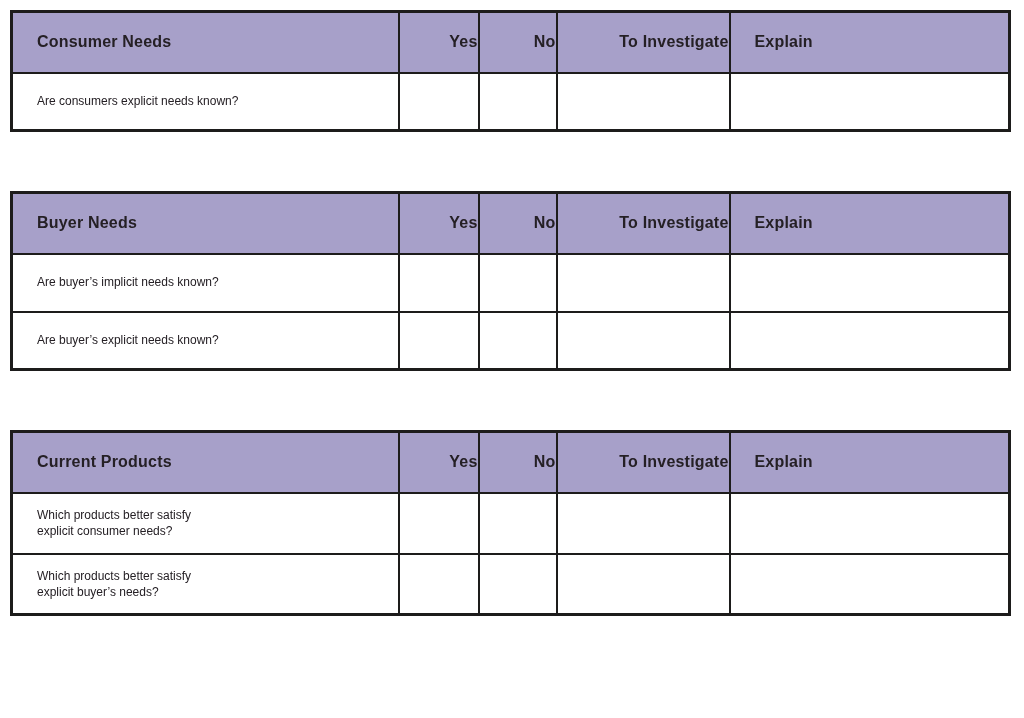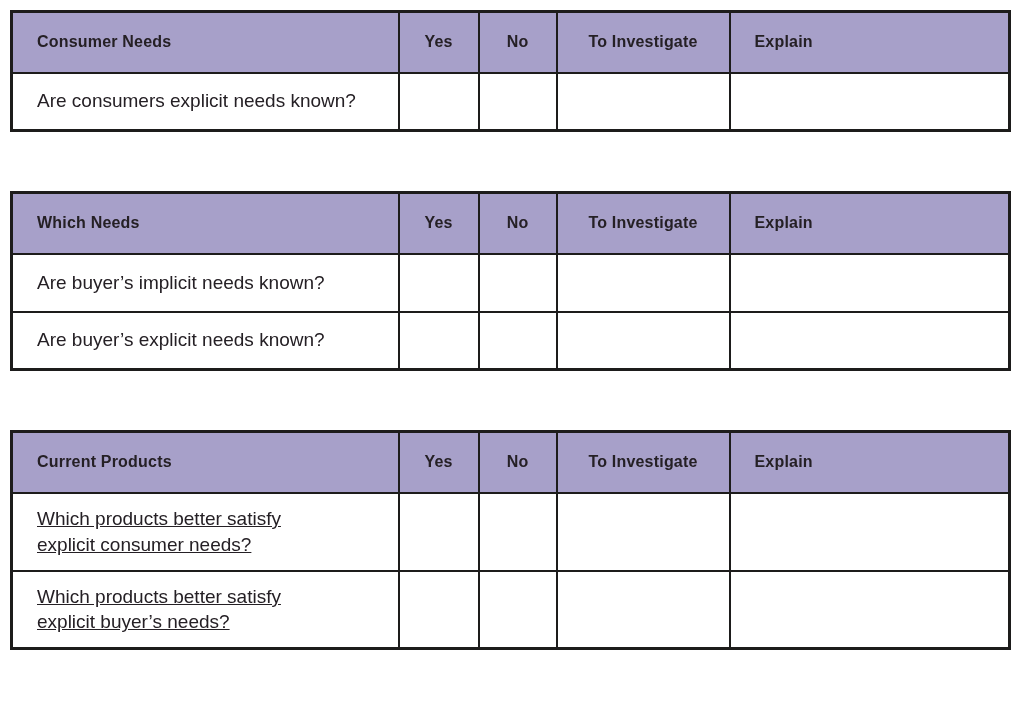--- a/index.html
+++ b/index.html
@@ -45,28 +45,28 @@
     height: 61px;
     font-size: 16px;
     font-weight: bold;
     letter-spacing: 0.2px;
   }
   th.left, td.q, th.exp-head {
     text-align: left;
     padding-left: 24px;
     padding-right: 10px;
   }
-  th.center { text-align: center; }
+  th.center { text-align: right; }
   td.q {
-    font-size: 19px;
+    font-size: 12px;
     white-space: pre-line;
     line-height: 1.35;
   }
   .t-short tbody tr { height: 58px; }
-  .t-tall  tbody tr { height: 78px; text-decoration: underline; }
+  .t-tall  tbody tr { height: 61px; }
 </style>
 </head>
 <body>
 
 <div class="page">
 
   <table class="needs-table t-short">
     <colgroup>
         <col class="c-title">
         <col class="c-yes">
@@ -99,21 +99,21 @@
   <table class="needs-table t-short">
     <colgroup>
         <col class="c-title">
         <col class="c-yes">
         <col class="c-no">
         <col class="c-inv">
         <col class="c-exp">
       </colgroup>
     <thead>
       <tr class="head-row">
-        <th class="left">Which Needs</th>
+        <th class="left">Buyer Needs</th>
         <th class="center">Yes</th>
         <th class="center">No</th>
         <th class="center">To Investigate</th>
         <th class="exp-head">Explain</th>
       </tr>
     </thead>
     <tbody>
       <tr>
         <td class="q">Are buyer’s implicit needs known?</td>
         <td class="blank"></td>

